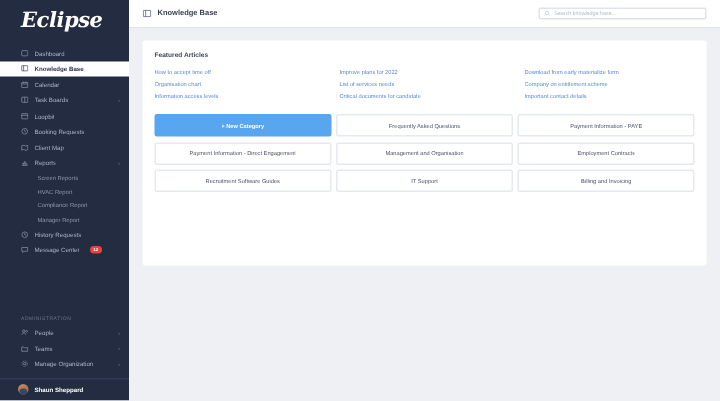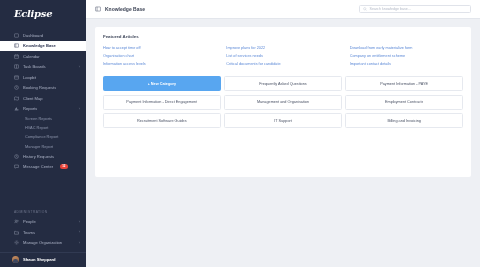--- a/index.html
+++ b/index.html
@@ -20,21 +20,21 @@
     display:flex; flex-direction:column;
     flex:0 0 86px;
     position:relative;
   }
   .logo-wrap { height:27px; display:flex; align-items:center; padding-left:14px; }
   .logo {
     color:#ffffff;
     font-family:"DejaVu Serif", serif;
     font-style:italic;
     font-weight:bold;
-    font-size:10px;
+    font-size:14px;
     letter-spacing:-0.3px;
   }
   .nav { padding-top:3px; }
   .nav-item {
     display:flex; align-items:center;
     height:10.5px;
     padding-left:14px;
     padding-right:6px;
     color:#aab1c4;
     font-size:4.1px;

